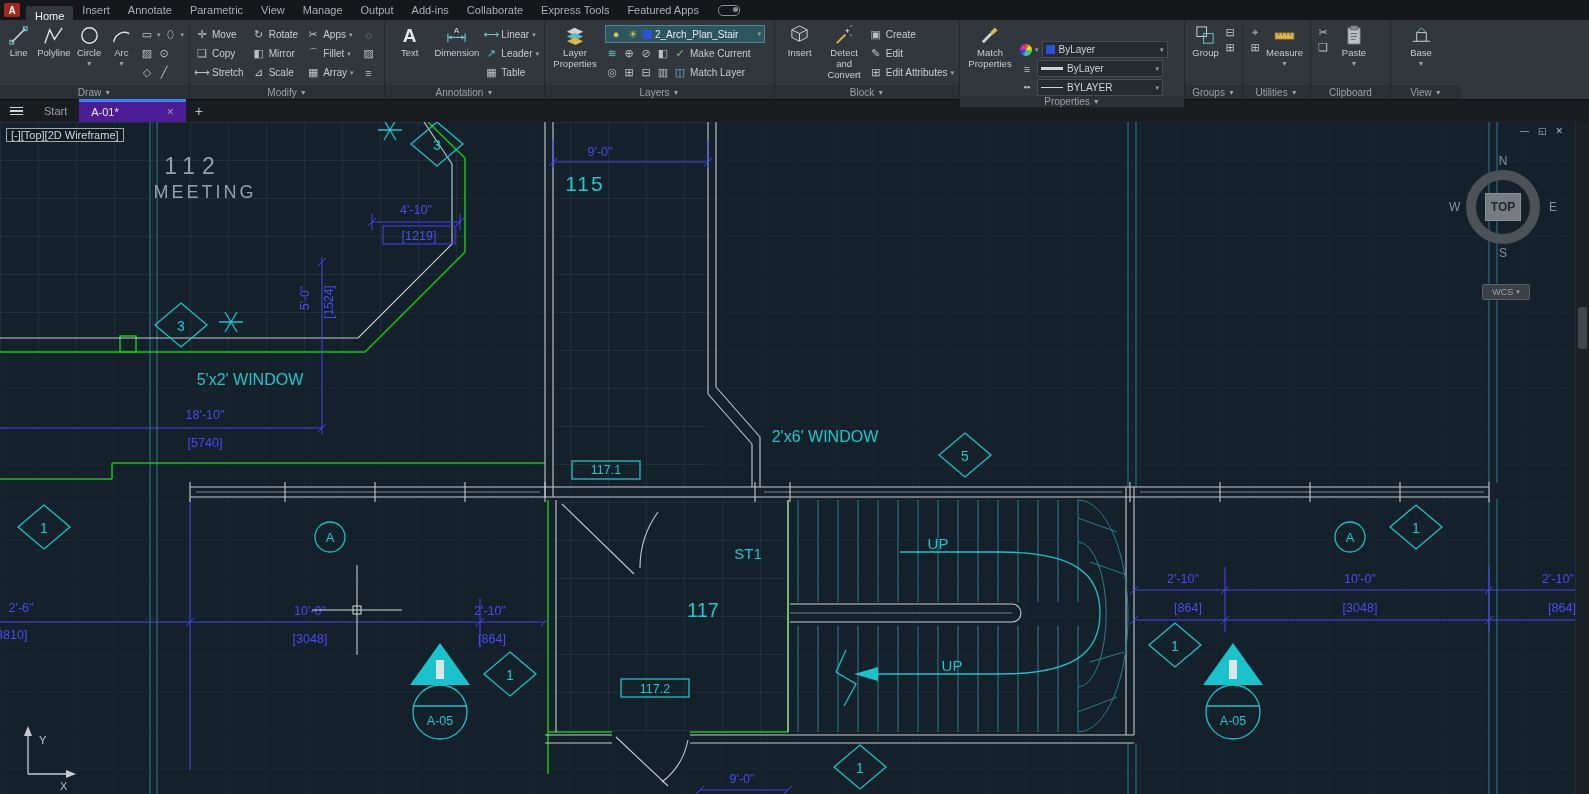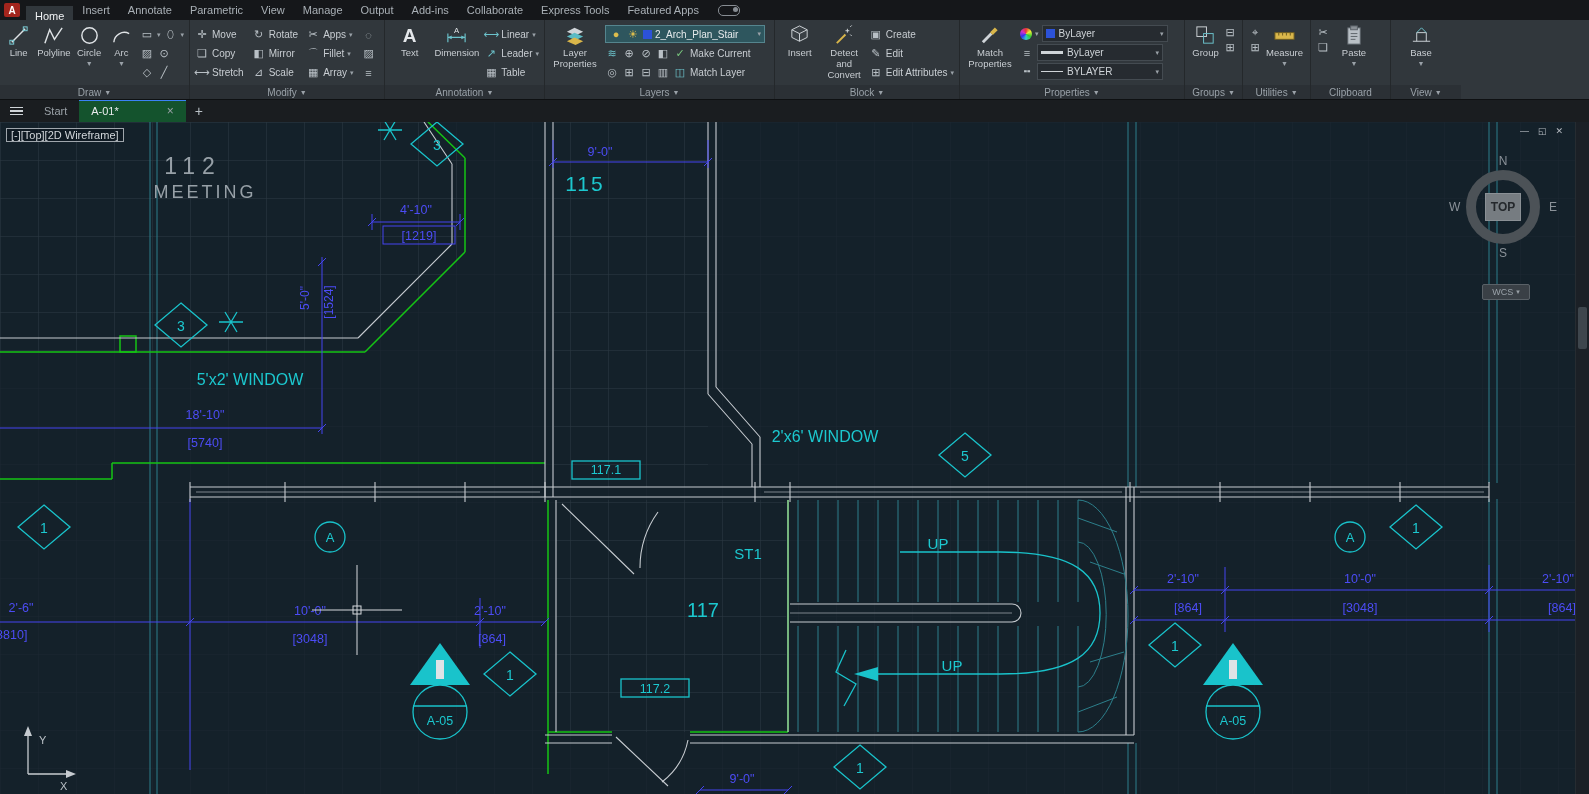--- a/index.html
+++ b/index.html
@@ -29,28 +29,28 @@
   .gg{color:#79c97f;}
   .modgrid{display:grid;grid-template-columns:auto auto auto 18px;grid-auto-rows:19px;column-gap:8px;align-items:center;padding-top:3px;font-size:10px;color:#c8cdd2;}
   .lay-mid{display:flex;flex-direction:column;gap:2px;width:160px;padding-top:3px;}
   .combo{display:flex;align-items:center;gap:3px;background:#2e565e;border:1px solid #55858e;height:16px;padding:0 3px;font-size:10px;color:#e6eaec;}
   .combo .spacer{flex:1;}
   .pcombo{display:flex;align-items:center;gap:4px;background:#262b30;border:1px solid #444b51;height:15px;padding:0 3px;font-size:10px;color:#cfd4d8;width:118px;}
   .swatch{width:9px;height:9px;background:#2c52d8;flex:none;}
   .lwline{width:22px;height:3px;background:#cfd4d8;flex:none;}
   .ltline{width:22px;height:0;border-top:1px solid #cfd4d8;flex:none;}
   .colorwheel{width:12px;height:12px;border-radius:50%;background:conic-gradient(#e33,#ee3,#3c3,#3cc,#33e,#c3c,#e33);display:inline-block;}
-  .prop-mid{display:flex;flex-direction:column;gap:2px;padding-top:3px;}
+  .prop-mid{display:flex;flex-direction:column;gap:2px;padding-top:3px;margin-top:16px;}
   .prow{display:flex;align-items:center;gap:3px;}
   
   .filetabs{height:22px;background:#1a1d20;display:flex;align-items:center;color:#9aa1a7;font-size:11px;}
   .burger{width:32px;height:22px;display:flex;flex-direction:column;justify-content:center;gap:2px;align-items:center;}
   .burger i{display:block;width:13px;height:1.5px;background:#cfd4d8;}
   .ftab{padding:0 12px;height:21px;line-height:21px;display:flex;align-items:center;gap:8px;}
-  .ftab.active{background:#14532d;color:#e9ebed;border-top:1px solid #3b82f6;gap:48px;}
+  .ftab.active{background:#4c1d95;color:#e9ebed;border-top:3px solid #3b82f6;gap:48px;}
   .ftab .close{color:#9aa1a7;font-size:12px;}
   .addtab{padding:0 9px;font-size:14px;color:#b9c0c6;}
   
   .canvas{position:relative;height:672px;background:#14212a;overflow:hidden;}
   .canvas svg.plan{position:absolute;left:0;top:0;}
   .vplabel{position:absolute;left:6px;top:6px;border:1px solid #9fa6ac;padding:0 4px;font-size:11px;color:#d2d7db;background:rgba(8,18,26,.45);}
   .winctl{position:absolute;right:26px;top:4px;display:flex;gap:9px;color:#b4bac0;font-size:9px;}
   .viewcube{position:absolute;left:1447px;top:32px;width:112px;text-align:center;color:#8b9299;font-size:12px;}
   .vc-ringwrap{position:relative;width:112px;height:78px;}
   .vc-ring{position:absolute;left:19px;top:2px;width:74px;height:74px;border-radius:50%;border:10px solid #4c5257;box-sizing:border-box;}

